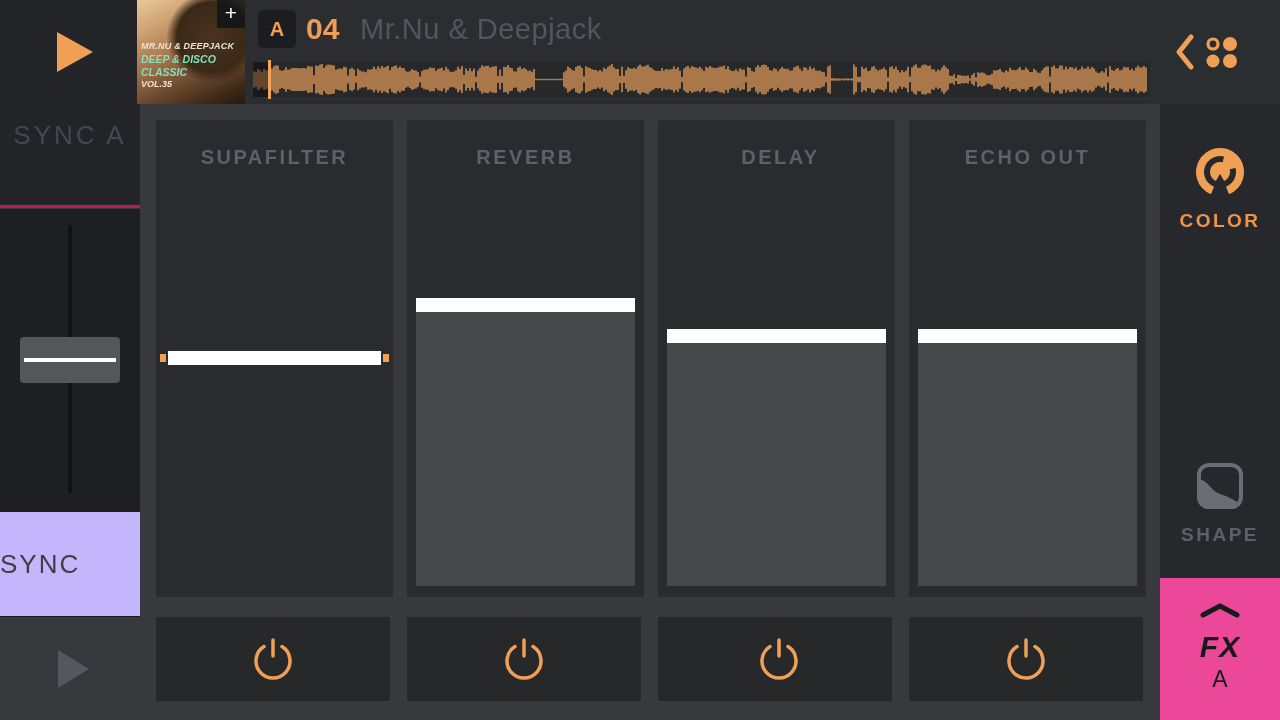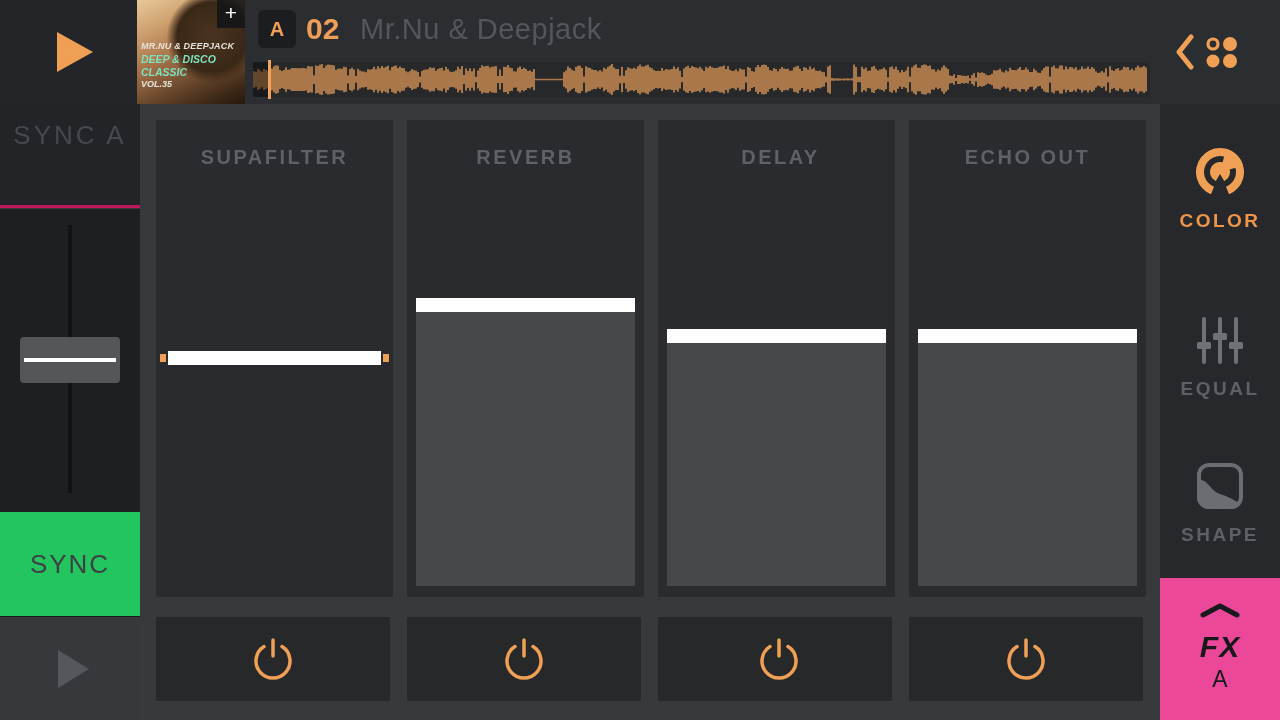--- a/index.html
+++ b/index.html
@@ -41,22 +41,22 @@
   
   .ls-synca { position:absolute; left:0; top:104px; width:140px; height:104px; background:#222427;
     border-bottom:3px solid #be185d; text-align:center; }
   .ls-synca .l1 { margin-top:16px; color:#45484d; font-size:26px; letter-spacing:3px; }
   .ls-synca .l2 { margin-top:8px; color:#404348; font-size:26px; letter-spacing:1px; }
   .ls-fader { position:absolute; left:0; top:209px; width:140px; height:303px; background:#1d1f22; }
   .fader-track { position:absolute; left:68px; top:16px; width:4px; height:268px; background:#101214; }
   .fader-handle { position:absolute; left:20px; top:128px; width:100px; height:46px; background:#54565a;
     border-radius:4px; cursor:grab; }
   .fader-handle::after { content:""; position:absolute; left:4px; right:4px; top:21px; height:4px; background:#ffffff; }
-  .ls-sync { position:absolute; left:0; top:512px; width:140px; height:105px; background:#22c55e;
-    border-bottom:1px solid #17191b; text-align:center; cursor:pointer; }
+  .ls-sync { position:absolute; left:0; top:512px; width:140px; height:105px; background:#c4b5fd;
+    border-bottom:1px solid #17191b; cursor:pointer; }
   .ls-sync .lbl { color:#3d4045; font-size:26px; letter-spacing:2px; line-height:105px; }
   .ls-bottom { position:absolute; left:0; top:618px; width:140px; height:102px; background:#36383c; cursor:pointer; }
   .tri-gray { position:absolute; left:58px; top:32px; width:0; height:0;
     border-top:19px solid transparent; border-bottom:19px solid transparent; border-left:31px solid #54575c; }
 
   
   .fx-panel { position:absolute; top:120px; width:237px; height:477px; background:#292b2f; border-radius:2px; }
   .fx-title { margin-top:26px; text-align:center; color:#5e6166; font-size:20px; font-weight:600; letter-spacing:2.5px; }
   .fx-slider { position:absolute; left:9px; right:9px; top:0; bottom:0; cursor:pointer; }
   .fx-slider.bipolar { left:12px; right:12px; }
@@ -103,21 +103,21 @@
         <div class="album-l3">VOL.35</div>
       </div>
       <div class="album-add">
         <span>+</span>
       </div>
     </div>
 
     <div class="deck-badge">
       <span>A</span>
     </div>
-    <div class="track-num">02</div>
+    <div class="track-num">04</div>
     <div class="track-title">Mr.Nu &amp; Deepjack</div>
 
 
     <div class="wave">
       <div class="wave-played"></div>
       <svg id="wavesvg" width="897" height="35">
           <path d="M1 9.2v16.5M3 10.1v14.7M5 7.0v21.0M7 8.3v18.4M9 9.7v15.6M11 7.0v21.1M13 8.1v18.8M15 8.7v17.6" stroke="#8a6136" stroke-width="1.3" fill="none"></path>
           <path d="M17 6.8v21.4M19 6.5v22.0M21 4.3v26.3M23 3.2v28.6M25 3.8v27.3M27 8.0v19.0M29 9.1v16.8M31 7.9v19.2M33 5.2v24.5M35 7.8v19.4M37 7.3v20.4M39 6.0v23.0M41 6.0v23.0M43 5.9v23.2M45 6.2v22.7M47 6.2v22.7M49 5.9v23.1M51 6.1v22.8M53 6.4v22.2M55 3.9v27.2M57 4.4v26.2M59 4.6v25.9M61 13.2v8.7M63 3.4v28.2M65 4.0v27.0M67 2.4v30.2M69 2.1v30.9M71 6.0v23.0M73 3.5v28.0M75 2.4v30.2M77 2.7v29.6M79 3.0v28.9M81 3.5v28.0M83 7.7v19.6M85 6.8v21.3M87 6.5v22.0M89 6.7v21.7M91 4.7v25.6M93 5.2v24.5M95 13.4v8.2M97 7.0v21.0M99 5.7v23.6M101 7.6v19.8M103 14.1v6.7M105 6.7v21.6M107 8.5v17.9M109 9.6v15.9M111 9.4v16.2M113 10.2v14.7M115 7.2v20.5M117 7.7v19.6M119 7.0v21.1M121 4.8v25.4M123 7.2v20.5M125 4.2v26.5M127 6.3v22.4M129 4.0v27.0M131 5.8v23.4M133 4.8v25.5M135 3.7v27.6M137 8.2v18.6M139 5.1v24.8M141 3.9v27.3M143 3.5v27.9M145 6.0v23.1M147 4.4v26.2M149 6.1v22.7M151 6.3v22.5M153 9.3v16.5M155 10.3v14.4M157 9.1v16.9M159 7.1v20.9M161 8.2v18.7M163 8.5v18.0M165 10.0v15.1M167 14.4v6.2M169 9.1v16.7M171 7.7v19.5M173 7.4v20.2M175 7.2v20.5M177 5.2v24.5M179 6.1v22.8M181 5.7v23.6M183 8.7v17.6M185 6.9v21.3M187 6.2v22.6M189 5.7v23.6M191 8.6v17.8M193 4.7v25.7M195 6.9v21.2M197 9.5v16.0M199 10.1v14.8M201 9.6v15.9M203 8.2v18.6M205 4.8v25.4M207 6.9v21.3M209 4.1v26.8M211 13.0v9.1M213 6.5v21.9M215 8.9v17.2M217 6.3v22.4M219 9.2v16.6M221 6.5v22.0M223 14.8v5.4M225 8.4v18.2M227 5.9v23.2M229 3.3v28.5M231 4.4v26.2M233 4.0v26.9M235 3.7v27.6M237 5.4v24.2M239 4.7v25.7M241 4.4v26.3M243 4.1v26.8M245 14.1v6.8M247 7.5v20.0M249 13.8v7.3M251 4.8v25.5M253 5.0v24.9M255 2.9v29.1M257 5.6v23.7M259 6.2v22.5M261 9.3v16.4M263 9.4v16.2M265 5.7v23.6M267 4.5v25.9M269 6.9v21.3M271 5.8v23.4M273 7.0v21.1M275 9.0v17.0M277 8.4v18.2M279 9.8v15.3M281 6.9v21.3M283 16.7v1.6M285 16.7v1.6M287 16.7v1.6M289 16.7v1.6M291 16.7v1.6M293 16.7v1.6M295 16.7v1.6M297 16.7v1.6M299 16.7v1.6M301 16.7v1.6M303 16.7v1.6M305 16.7v1.6M307 16.7v1.6M309 16.7v1.6M311 10.2v14.6M313 8.4v18.1M315 4.5v26.0M317 6.0v23.0M319 7.8v19.4M321 8.7v17.6M323 5.1v24.8M325 3.8v27.4M327 3.8v27.5M329 6.0v23.0M331 14.5v5.9M333 4.3v26.5M335 5.6v23.9M337 6.0v22.9M339 7.2v20.6M341 8.0v19.0M343 8.0v19.0M345 9.3v16.3M347 8.0v19.0M349 9.4v16.1M351 5.8v23.4M353 7.1v20.7M355 4.7v25.6M357 3.4v28.2M359 2.0v31.0M361 5.4v24.1M363 6.9v21.2M365 7.0v21.0M367 13.7v7.5M369 4.8v25.5M371 13.8v7.3M373 8.3v18.4M375 5.2v24.7M377 6.3v22.4M379 6.7v21.6M381 5.8v23.4M383 6.8v21.3M385 4.2v26.7M387 2.6v29.8M389 4.4v26.2M391 4.4v26.1M393 3.4v28.1M395 2.7v29.6M397 5.3v24.5M399 6.3v22.3M401 7.9v19.3M403 9.0v16.9M405 8.7v17.7M407 8.9v17.2M409 6.0v23.1M411 8.4v18.3M413 7.1v20.8M415 7.4v20.2M417 7.5v20.0M419 7.1v20.8M421 4.5v26.1M423 7.1v20.9M425 5.2v24.6M427 8.7v17.7M429 14.9v5.3M431 6.5v22.0M433 4.8v25.4M435 3.8v27.3M437 6.1v22.8M439 3.9v27.2M441 5.1v24.8M443 5.6v23.8M445 6.2v22.7M447 4.7v25.6M449 6.8v21.4M451 8.9v17.2M453 4.7v25.6M455 5.7v23.7M457 4.1v26.7M459 5.2v24.6M461 5.9v23.1M463 6.0v23.0M465 5.6v23.8M467 4.6v25.9M469 4.6v25.8M471 3.5v28.1M473 6.9v21.2M475 4.2v26.6M477 7.7v19.6M479 9.0v17.0M481 8.7v17.7M483 7.2v20.7M485 9.2v16.6M487 6.2v22.6M489 7.5v20.1M491 7.4v20.2M493 14.4v6.2M495 5.1v24.9M497 6.0v23.0M499 9.1v16.8M501 9.8v15.3M503 5.2v24.5M505 3.0v29.0M507 5.1v24.8M509 2.9v29.3M511 2.4v30.1M513 3.0v28.9M515 5.1v24.7M517 8.0v19.0M519 8.7v17.6M521 6.2v22.5M523 7.1v20.8M525 9.3v16.4M527 6.9v21.2M529 4.9v25.1M531 6.6v21.8M533 7.0v21.0M535 6.7v21.6M537 8.7v17.6M539 8.5v17.9M541 5.4v24.3M543 4.6v25.7M545 3.8v27.4M547 6.7v21.6M549 8.9v17.1M551 5.2v24.6M553 5.8v23.3M555 7.7v19.5M557 4.4v26.2M559 7.1v20.8M561 5.8v23.4M563 8.6v17.8M565 9.1v16.9M567 8.4v18.1M569 9.8v15.4M571 10.3v14.3M573 14.4v6.2M575 4.5v26.0M577 3.3v28.4M579 16.1v2.7M581 16.2v2.6M583 16.4v2.1M585 16.2v2.5M587 16.5v1.9M589 16.7v1.6M591 16.4v2.1M593 16.6v1.7M595 16.3v2.3M597 16.7v1.6M599 16.3v2.3M601 2.5v29.9M603 4.9v25.2M605 14.7v5.6M607 14.8v5.4M609 4.8v25.4M611 6.9v21.2M613 5.6v23.9M615 8.9v17.2M617 8.4v18.2M619 4.9v25.3M621 4.1v26.8M623 6.8v21.3M625 8.4v18.3M627 7.5v20.0M629 6.9v21.1M631 5.4v24.2M633 7.7v19.5M635 15.2v4.6M637 5.2v24.6M639 4.2v26.6M641 6.9v21.3M643 4.7v25.7M645 8.1v18.7M647 10.4v14.2M649 8.0v19.1M651 9.9v15.2M653 8.6v17.7M655 4.7v25.6M657 14.6v5.7M659 5.6v23.7M661 3.4v28.2M663 2.2v30.6M665 5.7v23.5M667 5.7v23.6M669 3.2v28.7M671 2.5v30.0M673 2.7v29.7M675 4.1v26.9M677 3.6v27.9M679 7.3v20.3M681 7.3v20.4M683 9.4v16.1M685 7.6v19.7M687 8.6v17.7M689 5.4v24.1M691 3.2v28.7M693 5.2v24.6M695 7.1v20.7M697 13.5v8.0M699 14.0v6.9M701 12.3v10.4M703 16.0v3.1M705 13.0v9.0M707 12.9v9.2M709 13.8v7.3M711 13.7v7.7M713 14.0v7.1M715 13.5v8.0M717 16.2v2.6M719 13.0v9.0M721 11.1v12.7M723 15.5v4.0M725 10.2v14.7M727 11.1v12.8M729 10.3v14.4M731 11.0v13.0M733 12.4v10.3M735 13.3v8.3M737 12.9v9.3M739 11.8v11.4M741 8.2v18.6M743 8.4v18.3M745 7.9v19.2M747 6.8v21.3M749 9.6v15.8M751 10.4v14.2M753 8.3v18.5M755 9.6v15.8M757 5.8v23.4M759 7.8v19.4M761 8.0v19.0M763 8.3v18.4M765 6.7v21.7M767 5.1v24.7M769 8.1v18.8M771 7.8v19.5M773 5.5v23.9M775 7.5v20.1M777 10.1v14.8M779 10.1v14.7M781 6.7v21.6M783 8.6v17.8M785 10.6v13.8M787 11.0v13.0M789 8.4v18.3M791 5.9v23.3M793 4.6v25.7M795 4.4v26.1M797 14.6v5.9M799 4.9v25.3M801 3.5v27.9M803 6.3v22.5M805 6.2v22.6M807 3.6v27.9M809 3.6v27.8M811 7.4v20.1M813 4.5v26.1M815 7.0v20.9M817 4.9v25.2M819 5.2v24.7M821 6.7v21.6M823 5.2v24.6M825 8.2v18.6M827 7.3v20.4M829 4.4v26.2M831 6.7v21.7M833 6.6v21.7M835 4.5v26.0M837 6.9v21.3M839 5.1v24.8M841 6.6v21.8M843 9.5v15.9M845 11.1v12.7M847 10.4v14.1M849 8.9v17.2M851 10.4v14.2M853 6.3v22.4M855 14.4v6.2M857 4.3v26.4M859 7.9v19.2M861 8.9v17.2M863 6.9v21.3M865 6.1v22.9M867 8.5v18.0M869 7.4v20.2M871 4.8v25.4M873 5.5v24.0M875 5.0v24.9M877 7.9v19.2M879 6.4v22.1M881 8.5v18.0M883 5.6v23.9M885 3.5v27.9M887 5.4v24.1M889 5.3v24.3M891 4.1v26.8M893 5.4v24.2" stroke="#f2a35c" stroke-width="1.3" fill="none"></path>
         </svg>
       <div class="playhead"></div>
@@ -219,31 +219,20 @@
 
     <div class="rs-item" style="top:144px;">
       <svg class="rs-icon" width="56" height="56" viewBox="0 0 56 56">
         <path d="M19 50.3 A24 24 0 1 1 37 50.3 L34 42.8 A16 16 0 1 0 22 42.8 Z" fill="#f0a055"></path>
         <path d="M23.8 37.1 A10 10 0 1 1 32.2 37.1 L28 30 Z" fill="#f0a055"></path>
         <path d="M28 28 L34.2 4.8 A24 24 0 0 1 51.2 21.8 Z" fill="#f0a055"></path>
       </svg>
       <div class="rs-label active">COLOR</div>
     </div>
 
-    <div class="rs-item" style="top:312px;">
-      <svg class="rs-icon" width="56" height="56" viewBox="0 0 56 56">
-        <rect x="10" y="5" width="4" height="47" rx="2" fill="#6e7176"></rect>
-        <rect x="26" y="5" width="4" height="47" rx="2" fill="#6e7176"></rect>
-        <rect x="42" y="5" width="4" height="47" rx="2" fill="#6e7176"></rect>
-        <rect x="5" y="30" width="14" height="7" rx="1.5" fill="#6e7176"></rect>
-        <rect x="21" y="21" width="14" height="7" rx="1.5" fill="#6e7176"></rect>
-        <rect x="37" y="30" width="14" height="7" rx="1.5" fill="#6e7176"></rect>
-      </svg>
-      <div class="rs-label idle">EQUAL</div>
-    </div>
 
     <div class="rs-item" style="top:458px;">
       <svg class="rs-icon" width="56" height="56" viewBox="0 0 56 56">
         <defs>
             <clipPath id="shapeclip">
               <rect x="5" y="5" width="46" height="46" rx="12"></rect>
             </clipPath>
           </defs>
         <rect x="5" y="5" width="46" height="46" rx="12" fill="#6b6d72"></rect>
         <rect x="9" y="9" width="38" height="38" rx="8" fill="#26282c"></rect>

